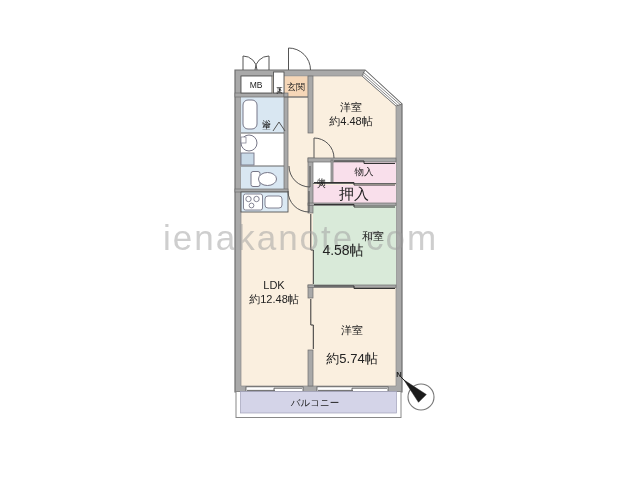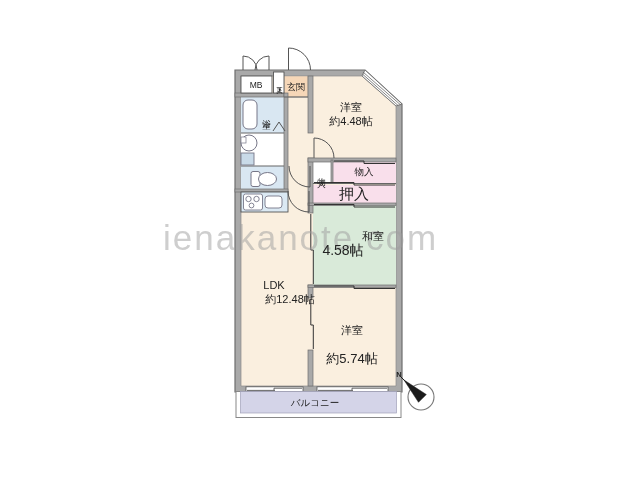--- a/index.html
+++ b/index.html
@@ -138,21 +138,21 @@
   <div class="lbl" style="left:351px;top:122px;font-size:11px">約4.48帖</div>
 
   <div class="lbl vert" style="left:322px;top:171.5px;font-size:8.5px">物入</div>
   <div class="lbl" style="left:364px;top:171.5px;font-size:9.5px">物入</div>
   <div class="lbl" style="left:354px;top:194px;font-size:15px">押入</div>
 
   <div class="lbl" style="left:373px;top:237px;font-size:11px">和室</div>
   <div class="lbl" style="left:343px;top:250px;font-size:14px">4.58帖</div>
 
   <div class="lbl" style="left:274px;top:286px;font-size:11px">LDK</div>
-  <div class="lbl" style="left:290px;top:300px;font-size:11px">約12.48帖</div>
+  <div class="lbl" style="left:274px;top:300px;font-size:11px">約12.48帖</div>
 
   <div class="lbl" style="left:352px;top:331px;font-size:11px">洋室</div>
   <div class="lbl" style="left:352px;top:359px;font-size:13px">約5.74帖</div>
 
   <div class="lbl" style="left:315px;top:402.5px;font-size:9.5px">バルコニー</div>
   <div class="lbl" style="left:399px;top:374px;font-size:7.5px;font-weight:bold">N</div>
 
 </div>
 
 </body></html>

